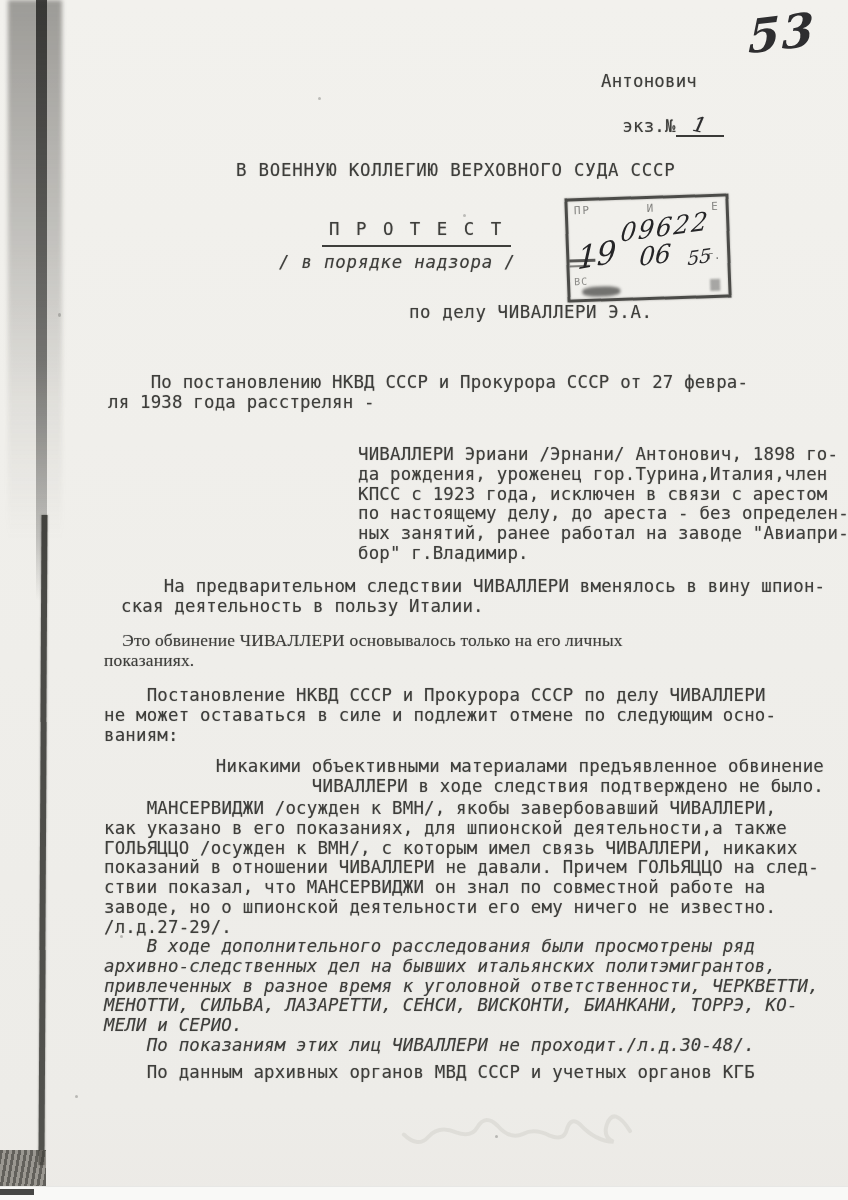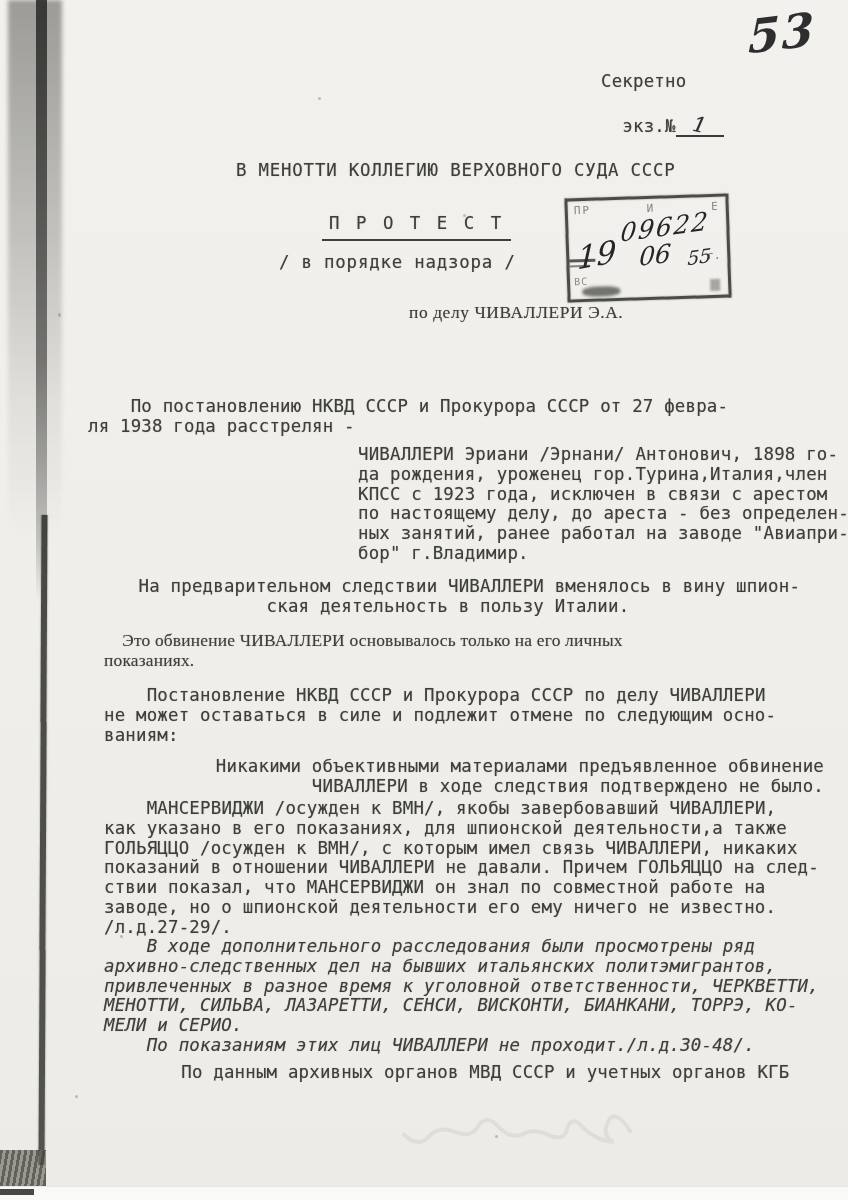--- a/index.html
+++ b/index.html
@@ -25,23 +25,23 @@
   .bottom-edge{position:absolute;left:0;top:1186px;width:848px;height:14px;
     background:#f9f9f7;border-top:1px solid rgba(0,0,0,.07);}
   .bottom-edge-dark{position:absolute;left:0;top:1189px;width:34px;height:6px;background:rgba(40,40,38,.85);}
   
   .tw{
     position:absolute;color:#3e3e3b;font-size:17.4px;line-height:19.8px;
     white-space:pre-wrap;letter-spacing:.2px;
     text-shadow:0 0 1px rgba(62,62,59,.45);
   }
   .addressee{left:236px;top:161px;letter-spacing:.8px;}
-  .protest{left:322px;top:214px;letter-spacing:3px;border-bottom:2px solid #3e3e3b;padding:0 7px 5px 7px;}
-  .subtitle{left:279px;top:253px;letter-spacing:.8px;}
-  .caseline{left:409px;top:303px;letter-spacing:.6px;font-family:Liberation Serif, serif;}
+  .protest{left:322px;top:220px;letter-spacing:3px;border-bottom:2px solid #3e3e3b;padding:0 7px 5px 7px;}
+  .subtitle{left:279px;top:253px;letter-spacing:.8px;font-style:italic;}
+  .caseline{left:409px;top:303px;letter-spacing:.6px;}
   .secrecy{left:601px;top:72px;}
   .copy-row{left:601px;top:94px;}
   .copy-line{display:inline-block;width:48px;border-bottom:2.5px solid #3a3a38;text-align:center;vertical-align:bottom;}
   .hand{font-family:"DejaVu Serif",serif;font-style:italic;color:#2d2d2f;}
   .copy-num{display:inline-block;font-size:21px;transform:rotate(12deg) translateY(2px);}
   .page-num{position:absolute;left:748px;top:6px;font-size:46px;font-weight:bold;
     transform:rotate(-7deg) skewX(-8deg);letter-spacing:2px;color:#2e2e30;}
   
   .stamp{position:absolute;left:566px;top:196px;width:158px;height:98px;
     border:3px solid rgba(28,28,26,.78);box-shadow:0 0 2px rgba(28,28,26,.4), inset 0 0 2px rgba(28,28,26,.35);
@@ -66,26 +66,26 @@
 
 <div class="smudge-top"></div>
 <div class="smudge-core"></div>
 <div class="bind-line"></div>
 <div class="bind-bottom"></div>
 <div class="bottom-edge"></div>
 <div class="bottom-edge-dark"></div>
 
 <div class="page-num hand">53</div>
 
-<div class="tw secrecy">Секретно</div>
+<div class="tw secrecy">Антонович</div>
 <div class="tw copy-row">
   <span>экз.№</span><span class="copy-line"><span class="hand copy-num">1</span></span>
 </div>
 
-<div class="tw addressee">В МЕНОТТИ КОЛЛЕГИЮ ВЕРХОВНОГО СУДА СССР</div>
+<div class="tw addressee">В ВОЕННУЮ КОЛЛЕГИЮ ВЕРХОВНОГО СУДА СССР</div>
 <div class="tw protest">П Р О Т Е С Т</div>
 <div class="tw subtitle">/ в порядке надзора /</div>
 <div class="tw caseline">по делу ЧИВАЛЛЕРИ Э.А.</div>
 
 <div class="stamp">
   <div class="stamp-top">
     <span>ПР</span>
     <span>И</span>
     <span>Е</span>
   </div>
@@ -94,29 +94,29 @@
   <div class="stamp-dash2"></div>
   <div class="stamp-day hand">19</div>
   <div class="stamp-month hand">06</div>
   <div class="stamp-year hand">55</div>
   <div class="stamp-ysuf">г.</div>
   <div class="stamp-bottom">ВС</div>
   <div class="stamp-blob1"></div>
   <div class="stamp-blob2"></div>
 </div>
 
-<div class="tw" style="left:88px;top:373px;width:720px;margin-top:24px;">    По постановлению НКВД СССР и Прокурора СССР от 27 февра-
+<div class="tw" style="left:108px;top:373px;width:720px;">    По постановлению НКВД СССР и Прокурора СССР от 27 февра-
 ля 1938 года расстрелян -</div>
 <div class="tw" style="left:358px;top:445px;width:500px;">ЧИВАЛЛЕРИ Эриани /Эрнани/ Антонович, 1898 го-
 да рождения, уроженец гор.Турина,Италия,член
 КПСС с 1923 года, исключен в связи с арестом
 по настоящему делу, до ареста - без определен-
 ных занятий, ранее работал на заводе "Авиапри-
 бор" г.Владимир.</div>
-<div class="tw" style="left:88px;top:577px;width:720px;text-align:center;">    На предварительном следствии ЧИВАЛЛЕРИ вменялось в вину шпион-
+<div class="tw" style="left:121px;top:577px;width:720px;">    На предварительном следствии ЧИВАЛЛЕРИ вменялось в вину шпион-
 ская деятельность в пользу Италии.</div>
 <div class="tw" style="left:104px;top:631px;width:720px;font-family:Liberation Serif, serif;">    Это обвинение ЧИВАЛЛЕРИ основывалось только на его личных
 показаниях.</div>
 <div class="tw" style="left:104px;top:686px;width:720px;">    Постановление НКВД СССР и Прокурора СССР по делу ЧИВАЛЛЕРИ
 не может оставаться в силе и подлежит отмене по следующим осно-
 ваниям:</div>
 <div class="tw" style="left:104px;top:757px;width:720px;text-align:right;">    Никакими объективными материалами предъявленное обвинение
 ЧИВАЛЛЕРИ в ходе следствия подтверждено не было.</div>
 <div class="tw" style="left:104px;top:799px;width:724px;">    МАНСЕРВИДЖИ /осужден к ВМН/, якобы завербовавший ЧИВАЛЛЕРИ,
 как указано в его показаниях, для шпионской деятельности,а также
@@ -124,21 +124,21 @@
 показаний в отношении ЧИВАЛЛЕРИ не давали. Причем ГОЛЬЯЦЦО на след-
 ствии показал, что МАНСЕРВИДЖИ он знал по совместной работе на
 заводе, но о шпионской деятельности его ему ничего не известно.
 /л.д.27-29/.</div>
 <div class="tw" style="left:104px;top:937px;width:724px;font-style:italic;">    В ходе дополнительного расследования были просмотрены ряд
 архивно-следственных дел на бывших итальянских политэмигрантов,
 привлеченных в разное время к уголовной ответственности, ЧЕРКВЕТТИ,
 МЕНОТТИ, СИЛЬВА, ЛАЗАРЕТТИ, СЕНСИ, ВИСКОНТИ, БИАНКАНИ, ТОРРЭ, КО-
 МЕЛИ и СЕРИО.
     По показаниям этих лиц ЧИВАЛЛЕРИ не проходит./л.д.30-48/.</div>
-<div class="tw" style="left:104px;top:1063px;width:720px;text-align:center;">    По данным архивных органов МВД СССР и учетных органов КГБ</div>
+<div class="tw" style="left:104px;top:1063px;width:720px;">    По данным архивных органов МВД СССР и учетных органов КГБ</div>
 
 <svg class="bleed" width="260" height="70" viewBox="0 0 260 70">
   <path d="M10 45 q12 -28 22 -10 q6 12 -4 18 q18 -4 30 -22 q8 -10 14 2 q5 12 18 4 q14 -10 26 -6 q14 4 24 -12 q10 -14 20 -2 q8 10 22 2 q16 -10 28 0 q12 10 24 -6" fill="none" stroke="#6e6e62" stroke-width="4" stroke-linecap="round"></path>
 </svg>
 
 <div class="speck" style="left:318px;top:97px;width:3px;height:3px;"></div>
 <div class="speck" style="left:463px;top:214px;width:3px;height:3px;"></div>
 <div class="speck" style="left:58px;top:313px;width:3px;height:4px;"></div>
 <div class="speck" style="left:120px;top:935px;width:3px;height:3px;"></div>
 <div class="speck" style="left:75px;top:1095px;width:3px;height:3px;"></div>

